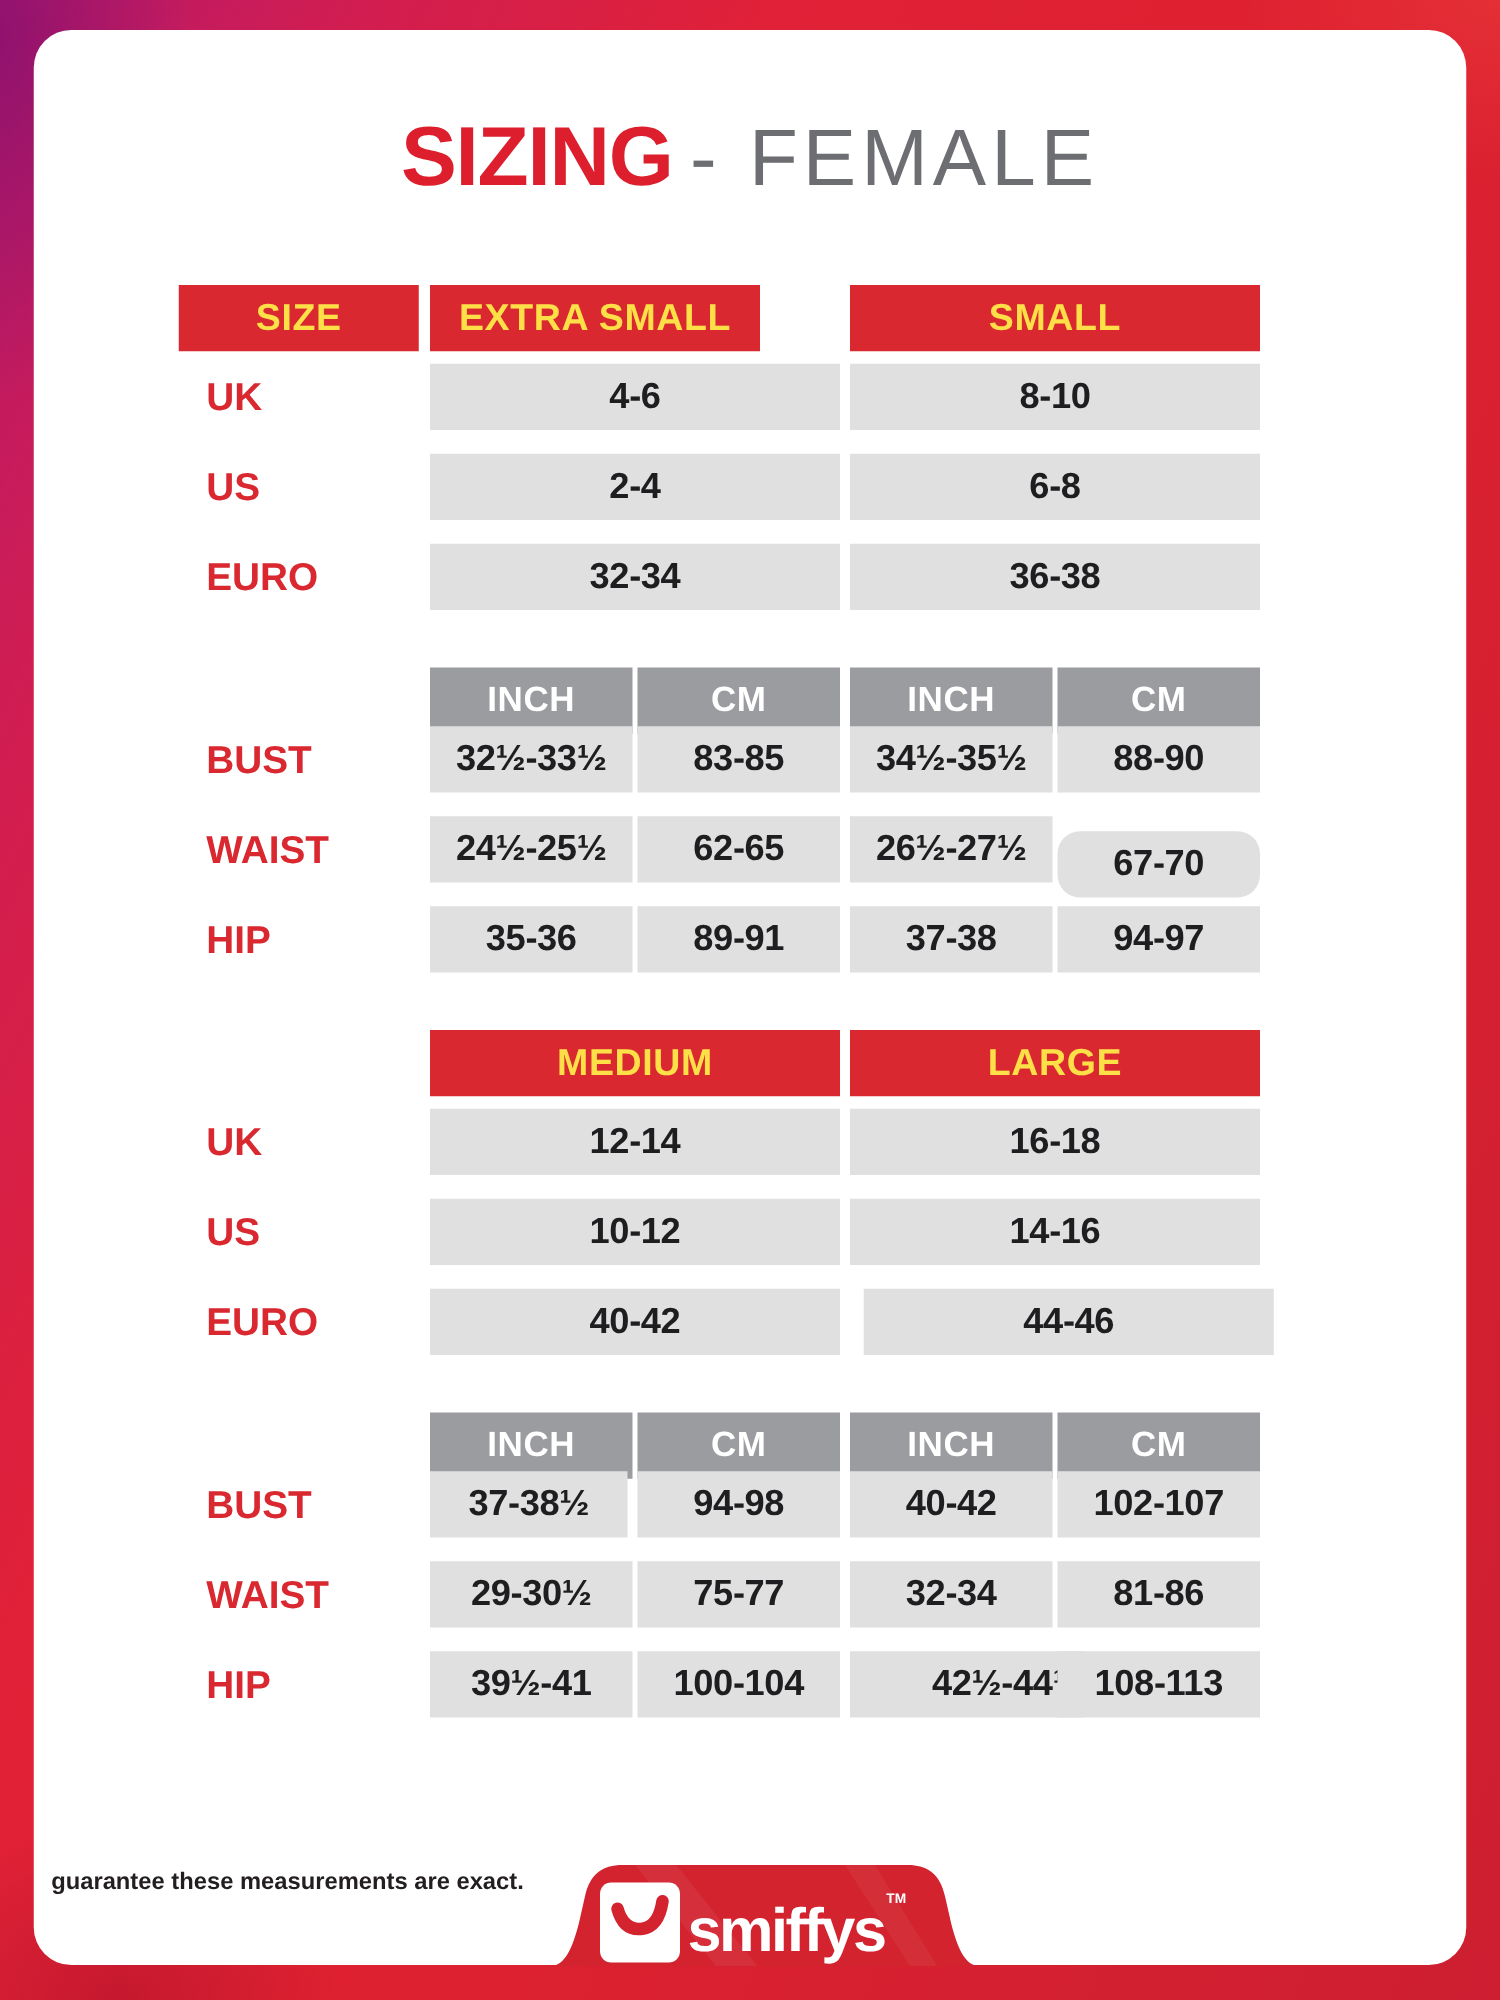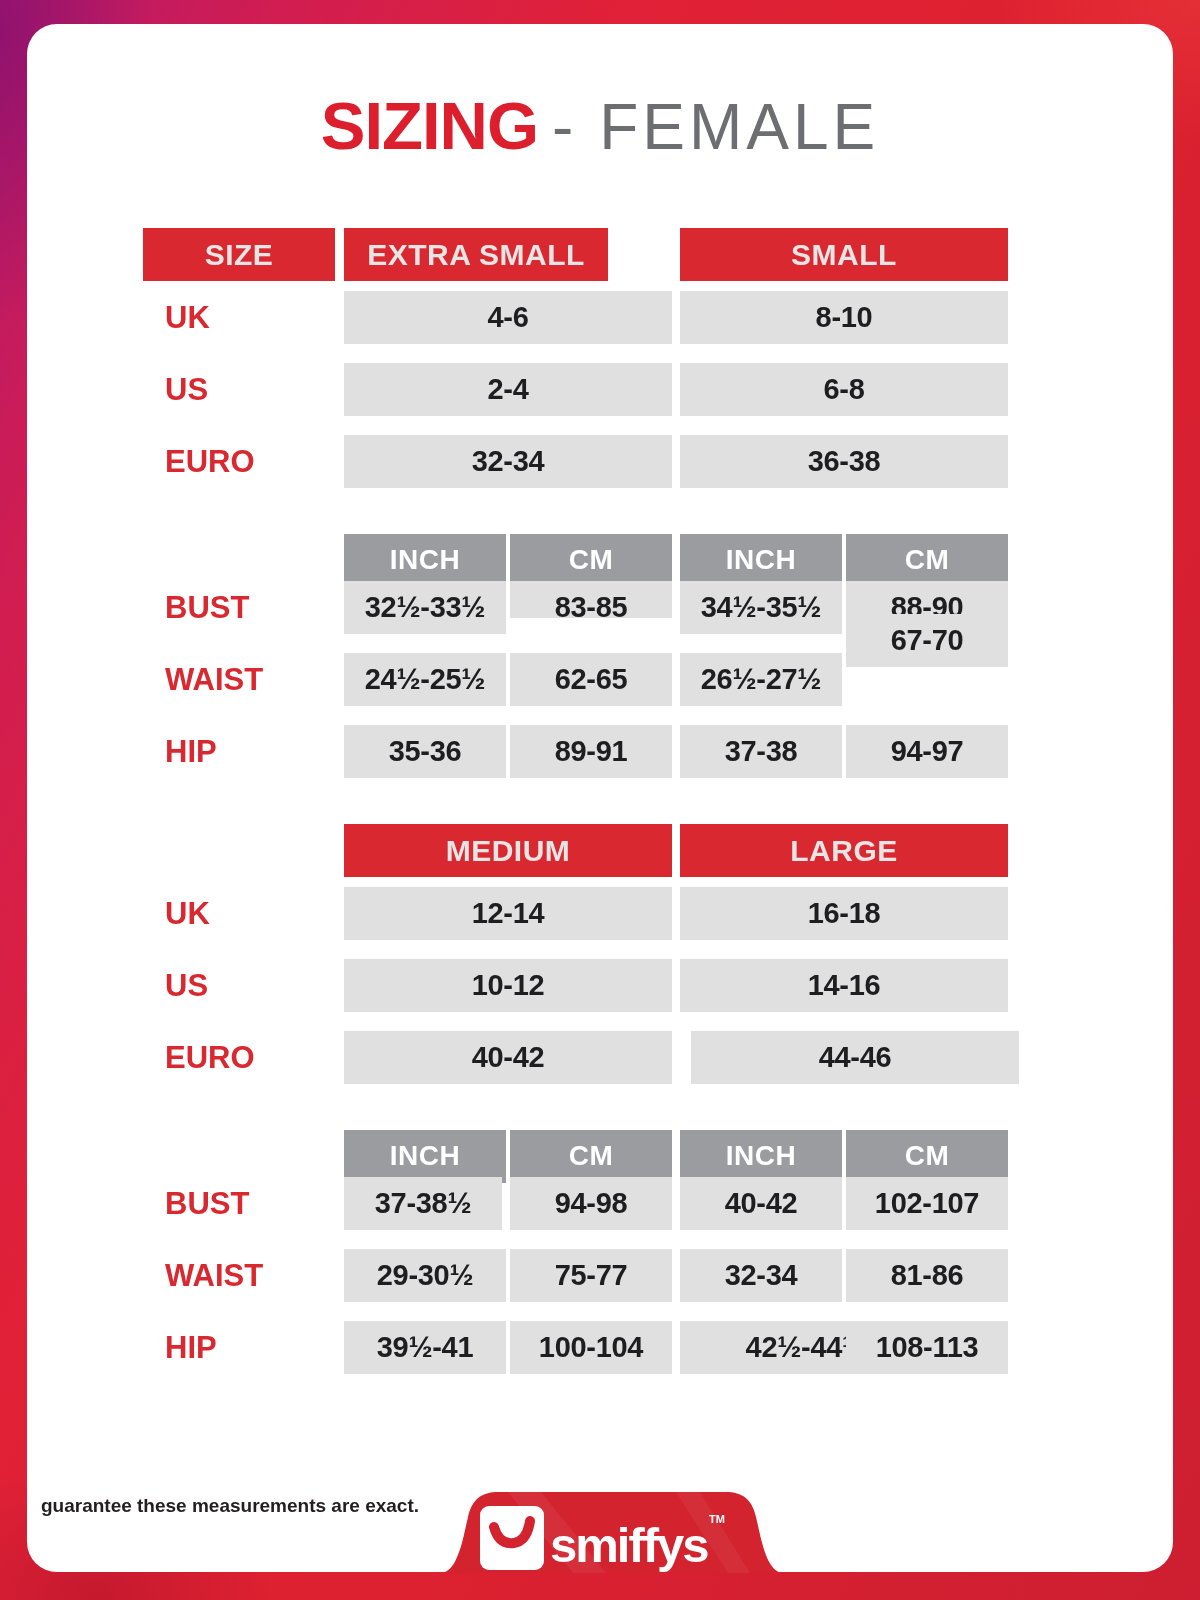--- a/index.html
+++ b/index.html
@@ -21,21 +21,21 @@
     text-align:center; line-height:84px; white-space:nowrap;
   }
   .title .t1 {
     color:var(--title-red,#dd1f2d); font-weight:bold; font-size:67px; letter-spacing:-1px;
   }
   .title .t2 {
     color:var(--title-gray,#6d6e71); font-weight:400; font-size:64px; letter-spacing:4px; margin-left:14px;
   }
   .hdr, .uhdr, .cell, .rlabel { position:absolute; box-sizing:border-box; white-space:nowrap; }
   .hdr {
-    background:var(--red,#d9282f); color:#e5e5e5; font-weight:bold; font-size:30px;
+    background:var(--red,#d9282f); color:#fde047; font-weight:bold; font-size:30px;
     line-height:53px; text-align:center; letter-spacing:0.5px;
   }
   .uhdr {
     background:var(--gray-hdr,#9b9ca0); color:#fff; font-weight:bold; font-size:28px;
     line-height:52px; text-align:center; letter-spacing:0.5px;margin-top:23px;
   }
   .cell {
     background:var(--gray-cell,#e0e0e1); color:var(--cell-text,#1e1e20); font-weight:bold;
     font-size:29px; line-height:53px; text-align:center; letter-spacing:-0.3px;
   }
@@ -82,28 +82,28 @@
       <div class="cell" style="left: 680px; top: 363px; width: 328px; height: 53px;">6-8</div>
       <div class="rlabel" style="left: 143px; top: 435px; width: 192px; height: 53px;">EURO</div>
       <div class="cell" style="left: 344px; top: 435px; width: 328px; height: 53px;">32-34</div>
       <div class="cell" style="left: 680px; top: 435px; width: 328px; height: 53px;">36-38</div>
       <div class="uhdr" style="left: 344px; top: 511px; width: 162px; height: 53px;">INCH</div>
       <div class="uhdr" style="left: 510px; top: 511px; width: 162px; height: 53px;">CM</div>
       <div class="uhdr" style="left: 680px; top: 511px; width: 162px; height: 53px;">INCH</div>
       <div class="uhdr" style="left: 846px; top: 511px; width: 162px; height: 53px;">CM</div>
       <div class="rlabel" style="left: 143px; top: 581px; width: 192px; height: 53px;">BUST</div>
       <div class="cell" style="left: 344px; top: 581px; width: 162px; height: 53px;">32½-33½</div>
-      <div class="cell" style="left: 510px; top: 581px; width: 162px; height: 37px;">83-85</div>
+      <div class="cell" style="left: 510px; top: 581px; width: 162px; height: 53px;">83-85</div>
       <div class="cell" style="left: 680px; top: 581px; width: 162px; height: 53px;">34½-35½</div>
       <div class="cell" style="left: 846px; top: 581px; width: 162px; height: 53px;">88-90</div>
       <div class="rlabel" style="left: 143px; top: 653px; width: 192px; height: 53px;">WAIST</div>
       <div class="cell" style="left: 344px; top: 653px; width: 162px; height: 53px;">24½-25½</div>
       <div class="cell" style="left: 510px; top: 653px; width: 162px; height: 53px;">62-65</div>
       <div class="cell" style="left: 680px; top: 653px; width: 162px; height: 53px;">26½-27½</div>
-      <div class="cell" style="left: 846px; top: 614px; width: 162px; height: 53px;">67-70</div>
+      <div class="cell" style="left: 846px; top: 665px; width: 162px; height: 53px; border-radius: 18px;">67-70</div>
       <div class="rlabel" style="left: 143px; top: 725px; width: 192px; height: 53px;">HIP</div>
       <div class="cell" style="left: 344px; top: 725px; width: 162px; height: 53px;">35-36</div>
       <div class="cell" style="left: 510px; top: 725px; width: 162px; height: 53px;">89-91</div>
       <div class="cell" style="left: 680px; top: 725px; width: 162px; height: 53px;">37-38</div>
       <div class="cell" style="left: 846px; top: 725px; width: 162px; height: 53px;">94-97</div>
       <div class="hdr" style="left: 344px; top: 824px; width: 328px; height: 53px;">MEDIUM</div>
       <div class="hdr" style="left: 680px; top: 824px; width: 328px; height: 53px;">LARGE</div>
       <div class="rlabel" style="left: 143px; top: 887px; width: 192px; height: 53px;">UK</div>
       <div class="cell" style="left: 344px; top: 887px; width: 328px; height: 53px;">12-14</div>
       <div class="cell" style="left: 680px; top: 887px; width: 328px; height: 53px;">16-18</div>

